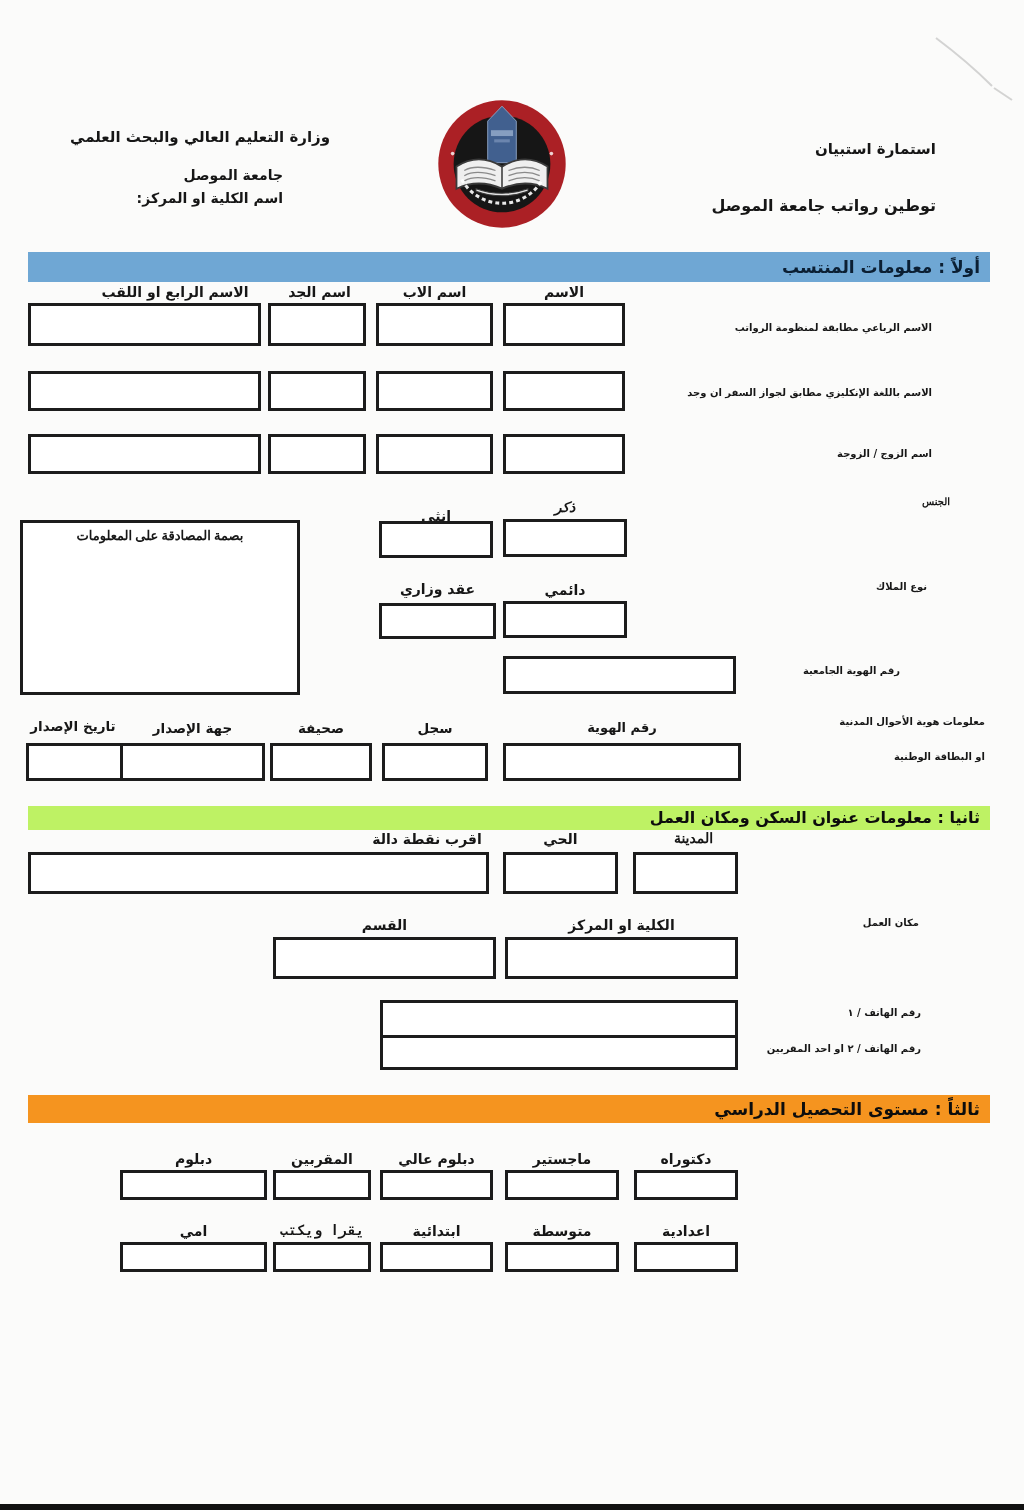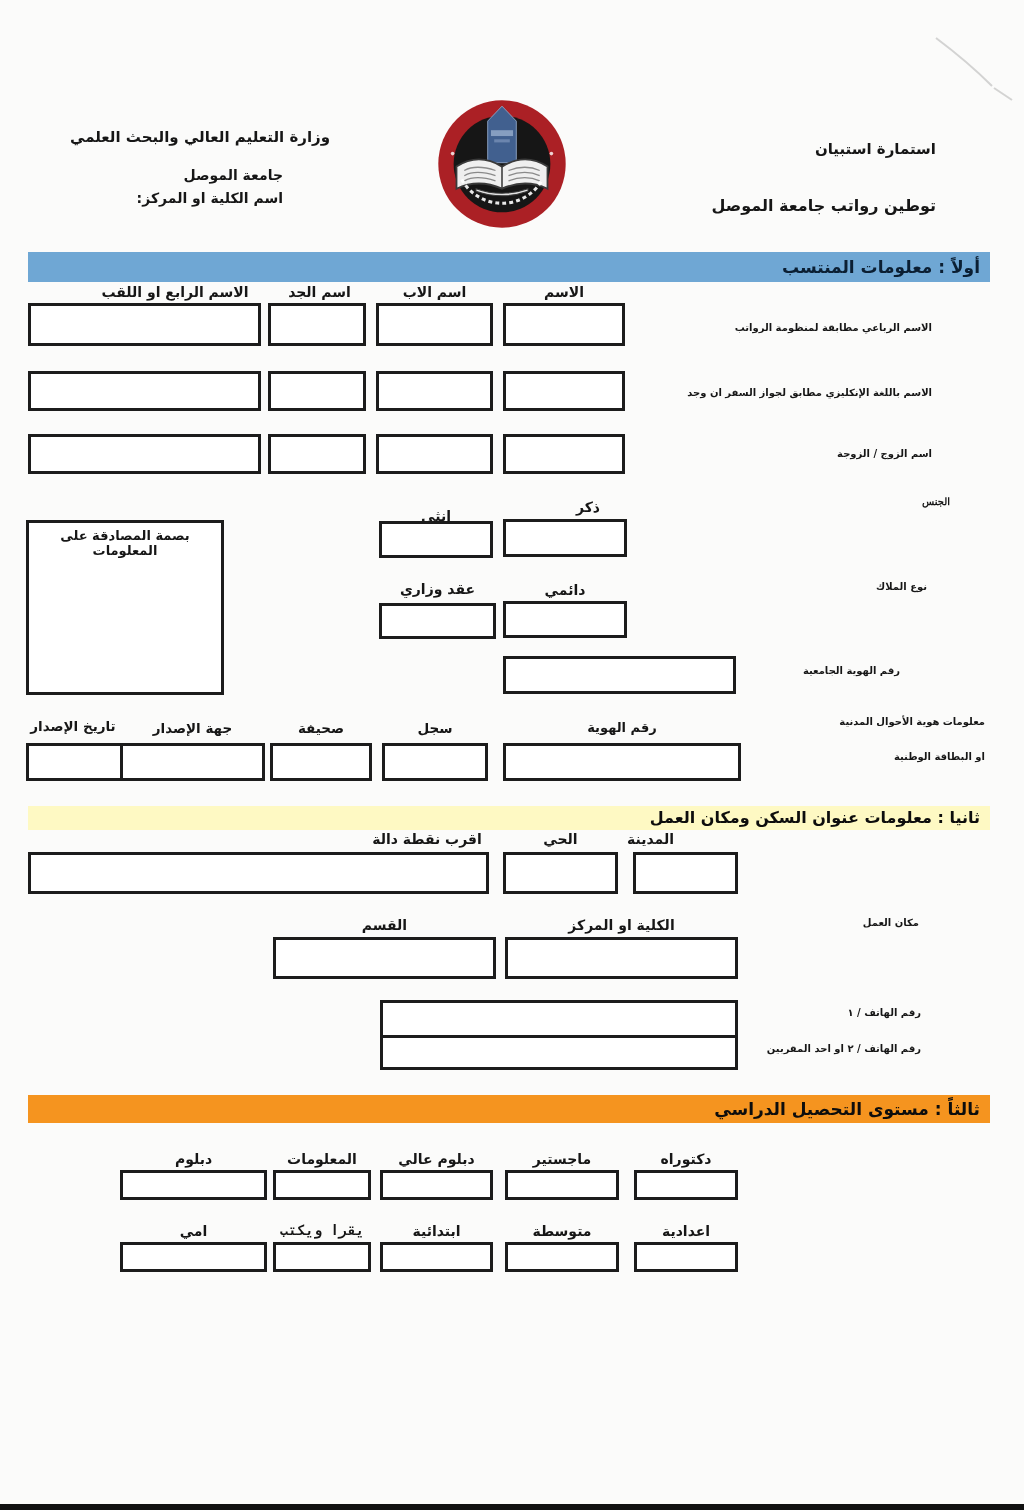--- a/index.html
+++ b/index.html
@@ -7,21 +7,21 @@
     position:relative;width:1024px;height:1510px;margin:0 auto;
     background:#fbfbfa;overflow:hidden;direction:rtl;
     font-family:"DejaVu Sans",sans-serif;color:#161616;
   }
   .box{position:absolute;background:#ffffff;border:3px solid #1c1c1c;box-sizing:border-box;}
   .lbl{position:absolute;font-weight:bold;white-space:nowrap;font-size:10px;line-height:1.25;}
   .cl{position:absolute;font-weight:bold;text-align:center;white-space:nowrap;font-size:14px;line-height:1.2;}
   .bar{position:absolute;left:28px;width:962px;font-weight:bold;box-sizing:border-box;
        padding-right:10px;color:#0d0d0d;}
   .bar1{top:252px;height:30px;line-height:30px;font-size:17px;background:#6fa7d4;color:#0b1f33;}
-  .bar2{top:806px;height:24px;line-height:24px;font-size:16px;background:#fef9c3;}
+  .bar2{top:806px;height:24px;line-height:24px;font-size:16px;background:#bef264;}
   .bar3{top:1095px;height:28px;line-height:28px;font-size:17px;background:#f5941f;}
   .vdiv{position:absolute;top:-1px;bottom:-1px;width:3px;background:#1c1c1c;}
   .hdiv{position:absolute;left:-1px;right:-1px;height:3px;background:#1c1c1c;}
   .fineprint{position:absolute;font-weight:bold;text-align:center;font-size:13px;}
   .bottom-strip{position:absolute;left:0;top:1504px;width:1024px;height:6px;background:#111;}
 </style>
 </head>
 <body>
 
 <div class="page">
@@ -72,26 +72,26 @@
   <div class="box" style="left:28px;top:371px;width:233px;height:40px;"></div>
   <div class="lbl" style="right:92px;top:387px;">الاسم باللغة الإنكليزي مطابق لجواز السفر ان وجد</div>
 
   <div class="box" style="left:503px;top:434px;width:122px;height:40px;"></div>
   <div class="box" style="left:376px;top:434px;width:117px;height:40px;"></div>
   <div class="box" style="left:268px;top:434px;width:98px;height:40px;"></div>
   <div class="box" style="left:28px;top:434px;width:233px;height:40px;"></div>
   <div class="lbl" style="right:92px;top:448px;">اسم الزوج / الزوجة</div>
 
   <div class="lbl" style="right:74px;top:496px;font-family:Liberation Serif, serif;">الجنس</div>
-  <div class="cl" style="left:526px;top:499px;width:124px;">ذكر</div>
+  <div class="cl" style="left:503px;top:499px;width:124px;font-style:italic;">ذكر</div>
   <div class="cl" style="left:379px;top:501px;width:114px;margin-top:7px;">انثى</div>
   <div class="box" style="left:503px;top:519px;width:124px;height:38px;"></div>
   <div class="box" style="left:379px;top:521px;width:114px;height:37px;"></div>
 
-  <div class="box" style="left:26px;top:520px;width:198px;height:175px;">
+  <div class="box" style="left:20px;top:520px;width:280px;height:175px;font-family:Liberation Serif, serif;">
     <div class="fineprint" style="left:0;right:0;top:5px;">بصمة المصادقة على المعلومات</div>
   </div>
 
   <div class="lbl" style="right:97px;top:581px;">نوع الملاك</div>
   <div class="cl" style="left:503px;top:582px;width:124px;">دائمي</div>
   <div class="cl" style="left:379px;top:581px;width:117px;">عقد وزاري</div>
   <div class="box" style="left:503px;top:601px;width:124px;height:37px;"></div>
   <div class="box" style="left:379px;top:603px;width:117px;height:36px;"></div>
 
   <div class="box" style="left:503px;top:656px;width:233px;height:38px;"></div>
@@ -108,21 +108,21 @@
 
   <div class="box" style="left:503px;top:743px;width:238px;height:38px;"></div>
   <div class="box" style="left:382px;top:743px;width:106px;height:38px;"></div>
   <div class="box" style="left:270px;top:743px;width:102px;height:38px;"></div>
   <div class="box" style="left:26px;top:743px;width:239px;height:38px;">
     <div class="vdiv" style="left:91px;"></div>
   </div>
 
   <div class="bar bar2">ثانيا : معلومات عنوان السكن ومكان العمل</div>
 
-  <div class="cl" style="left:598px;top:831px;width:105px;">المدينة</div>
+  <div class="cl" style="left:641px;top:831px;width:105px;font-family:Liberation Serif, serif;">المدينة</div>
   <div class="cl" style="left:503px;top:831px;width:115px;">الحي</div>
   <div class="cl" style="left:322px;top:831px;width:210px;">اقرب نقطة دالة</div>
 
   <div class="box" style="left:633px;top:852px;width:105px;height:42px;"></div>
   <div class="box" style="left:503px;top:852px;width:115px;height:42px;"></div>
   <div class="box" style="left:28px;top:852px;width:461px;height:42px;"></div>
 
   <div class="lbl" style="right:105px;top:917px;">مكان العمل</div>
   <div class="cl" style="left:505px;top:917px;width:233px;">الكلية او المركز</div>
   <div class="cl" style="left:273px;top:917px;width:223px;">القسم</div>
@@ -133,21 +133,21 @@
     <div class="hdiv" style="top:32px;"></div>
   </div>
   <div class="lbl" style="right:103px;top:1007px;">رقم الهاتف / ١</div>
   <div class="lbl" style="right:103px;top:1043px;">رقم الهاتف / ٢ او احد المقربين</div>
 
   <div class="bar bar3">ثالثاً : مستوى التحصيل الدراسي</div>
 
   <div class="cl" style="left:634px;top:1151px;width:104px;">دكتوراه</div>
   <div class="cl" style="left:505px;top:1151px;width:114px;">ماجستير</div>
   <div class="cl" style="left:380px;top:1151px;width:113px;">دبلوم عالي</div>
-  <div class="cl" style="left:273px;top:1151px;width:98px;">المعلومات</div>
+  <div class="cl" style="left:273px;top:1151px;width:98px;">المقربين</div>
   <div class="cl" style="left:120px;top:1151px;width:147px;">دبلوم</div>
 
   <div class="box" style="left:634px;top:1170px;width:104px;height:30px;"></div>
   <div class="box" style="left:505px;top:1170px;width:114px;height:30px;"></div>
   <div class="box" style="left:380px;top:1170px;width:113px;height:30px;"></div>
   <div class="box" style="left:273px;top:1170px;width:98px;height:30px;"></div>
   <div class="box" style="left:120px;top:1170px;width:147px;height:30px;"></div>
 
   <div class="cl" style="left:634px;top:1223px;width:104px;">اعدادية</div>
   <div class="cl" style="left:505px;top:1223px;width:114px;">متوسطة</div>

